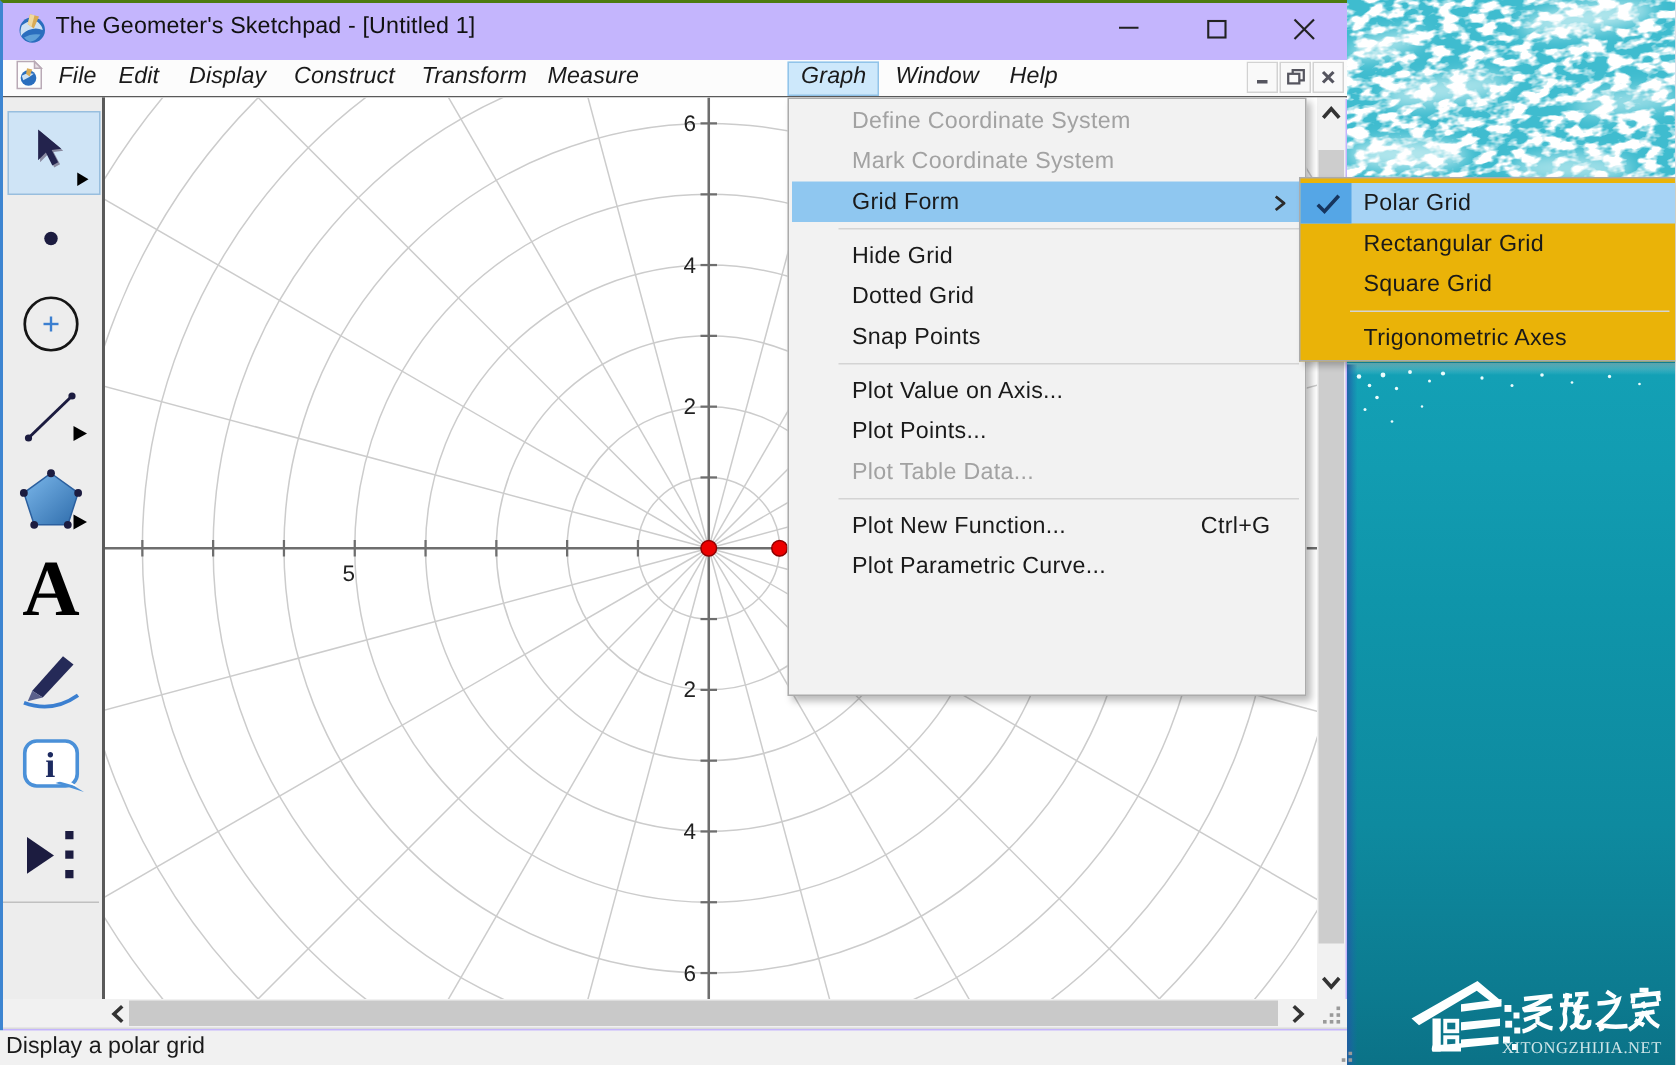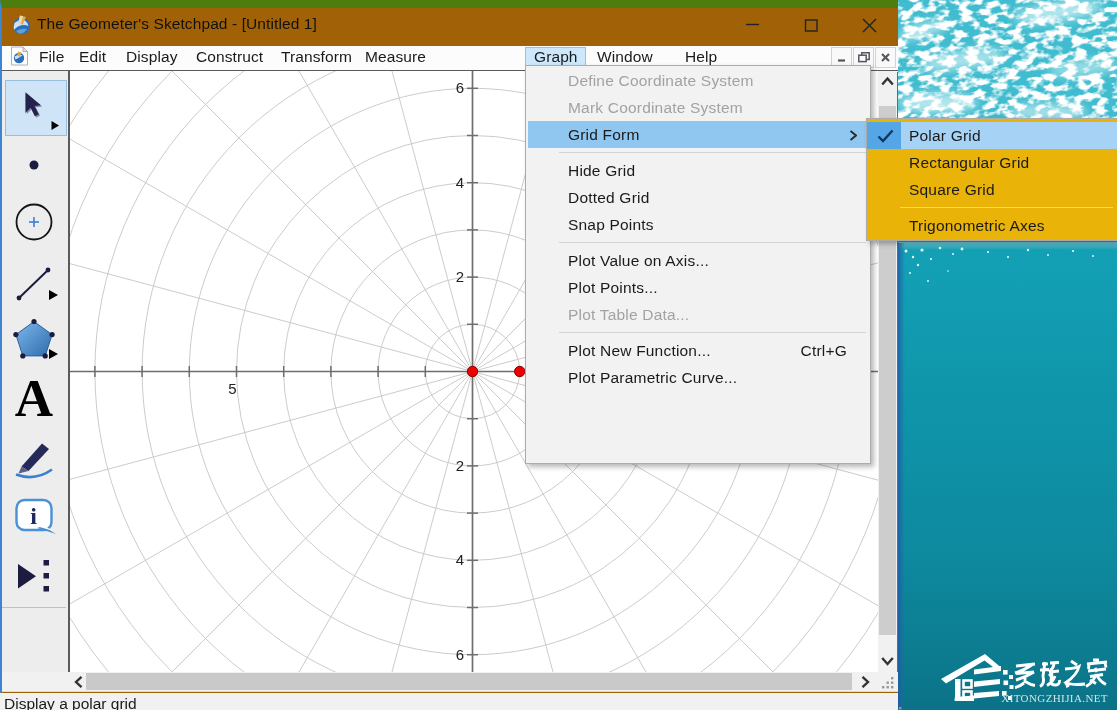--- a/index.html
+++ b/index.html
@@ -9,25 +9,25 @@
   
   #wall{left:898px;top:0;width:219px;height:710px;background:#be185d;}
   #wallTop{left:0;top:0;width:219px;height:123px;background:#52c5d5;}
   #wallDeep{left:0;top:123px;width:219px;height:587px;
     background:linear-gradient(180deg,#2cb2c2 0px,#18a5ba 80px,#13a0b5 127px,#129cb1 190px,#0f95aa 277px,#0e8a9f 427px,#0c7b90 537px,#0b7287 587px);}
   #waterline{left:0;top:242px;width:219px;height:8px;
     background:linear-gradient(180deg,rgba(235,252,252,0.45) 0%,rgba(215,245,247,0.25) 45%,rgba(255,255,255,0) 100%);}
   #edgeblue{left:0;top:243px;width:7px;height:467px;
     background:linear-gradient(90deg,rgba(35,90,165,0.85),rgba(30,100,170,0.35) 60%,rgba(30,100,170,0));}
   
-  #appwin{left:0;top:0;width:898px;height:710px;background:#a16207;
-    border-top:8px solid #4d7c0f;border-left:2px solid #3d85d1;box-sizing:border-box;}
+  #appwin{left:0;top:0;width:898px;height:710px;background:#c4b5fd;
+    border-top:2px solid #4d7c0f;border-left:2px solid #3d85d1;box-sizing:border-box;}
   #titletext{left:35px;top:7px;font-size:15.5px;letter-spacing:0.1px;color:#111;}
   #menubar{left:0px;top:38px;width:896px;height:26px;background:#fcfcfc;}
-  .mitem{position:absolute;top:1.5px;font-size:15.5px;letter-spacing:0.1px;color:#1a1a1a;}
+  .mitem{position:absolute;top:1.5px;font-size:15.5px;letter-spacing:0.1px;color:#1a1a1a;font-style:italic;}
   #graphhl{left:523px;top:1px;width:61px;height:23px;background:#cde8fb;border:1px solid #92c4e9;box-sizing:border-box;}
   #menuline{left:0px;top:61.5px;width:896px;height:1.5px;background:#5a5a5a;}
   
   #toolbar{left:0px;top:63px;width:66px;height:601px;background:#ededed;}
   #toolsep{left:0px;top:599px;width:64px;height:1px;background:#c0c0c0;}
   #canvline{left:66px;top:63px;width:2px;height:601px;background:#5a5a5a;}
   #selbtn{left:2.5px;top:9px;width:62px;height:56px;background:#cfe4f6;border:1px solid #98bede;box-sizing:border-box;}
   
   #canvas{left:68px;top:63px;width:808px;height:601px;background:#fff;}
   
@@ -192,21 +192,21 @@
       </svg>
       <span class="mitem" style="left:37px;">File</span>
       <span class="mitem" style="left:77px;">Edit</span>
       <span class="mitem" style="left:124px;">Display</span>
       <span class="mitem" style="left:194px;">Construct</span>
       <span class="mitem" style="left:279px;">Transform</span>
       <span class="mitem" style="left:363px;">Measure</span>
       <span class="mitem" style="left:452px;margin-top:46px;">Number</span>
       <span class="mitem" style="left:532px;">Graph</span>
       <span class="mitem" style="left:595px;">Window</span>
-      <span class="mitem" style="left:671px;margin-left:12px;">Help</span>
+      <span class="mitem" style="left:671px;">Help</span>
     </div>
     <div id="menuline" class="abs"></div>
     <div id="toolbar" class="abs">
       <div id="selbtn" class="abs"></div>
       <svg width="66" height="601" viewBox="0 0 66 601" style="position:absolute;left:0;top:0;">
 
         <g>
           <g transform="translate(4.5,7.5) scale(0.86)">
             <path d="M22,16 L22,40 L28,34 L33,44 L37.5,41.5 L32.5,32 L40,31 Z" fill="#8a8aa0" transform="translate(1.5,1.5)"></path>
             <path d="M22,16 L22,40 L28,34 L33,44 L37.5,41.5 L32.5,32 L40,31 Z" fill="#23234d"></path>

